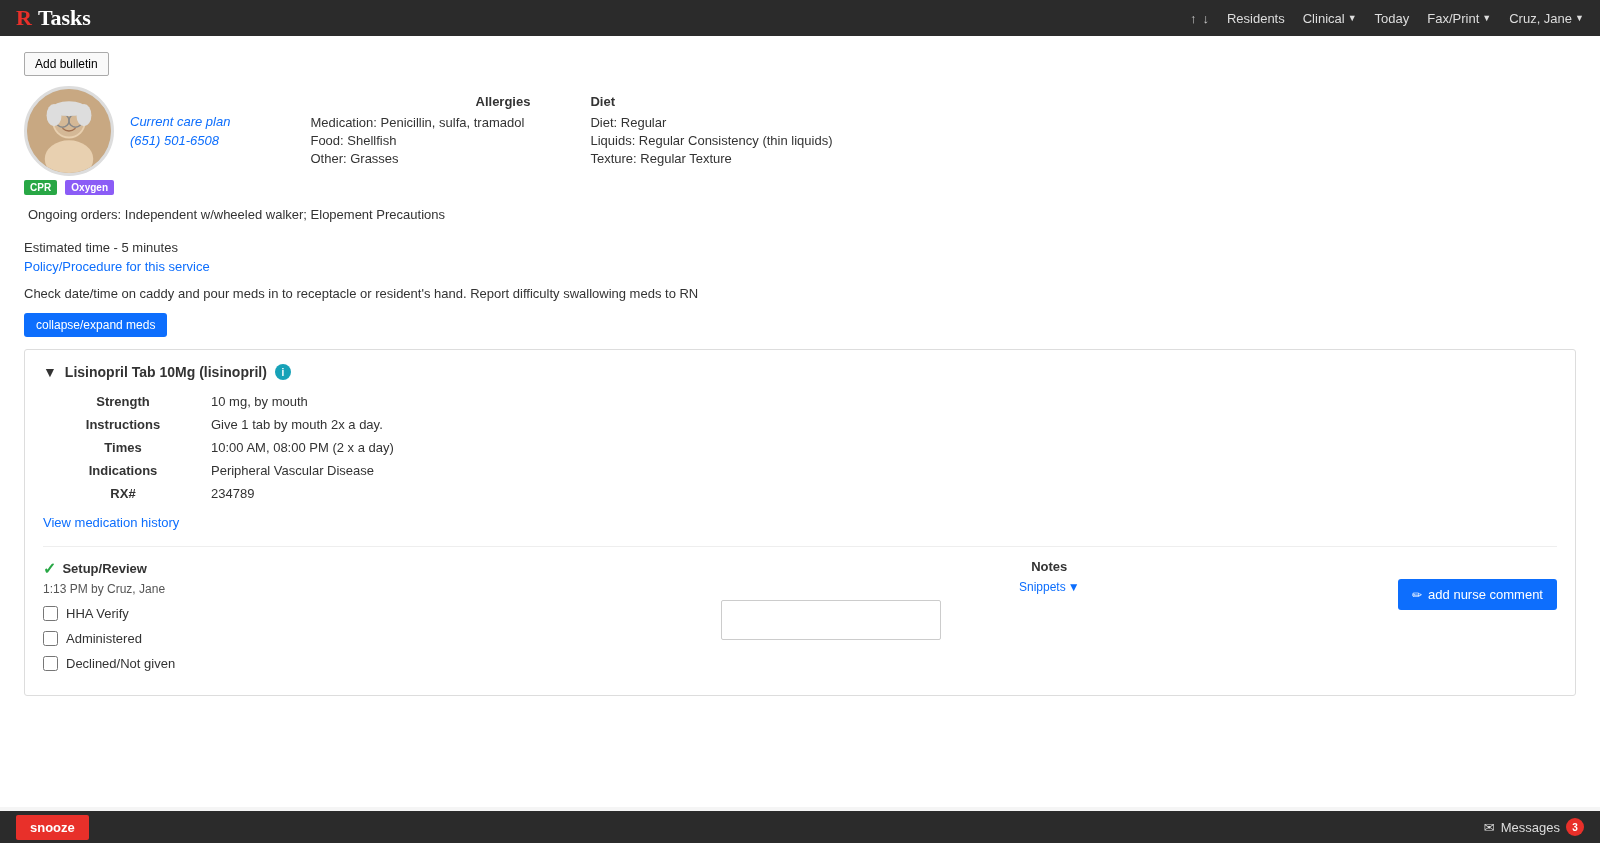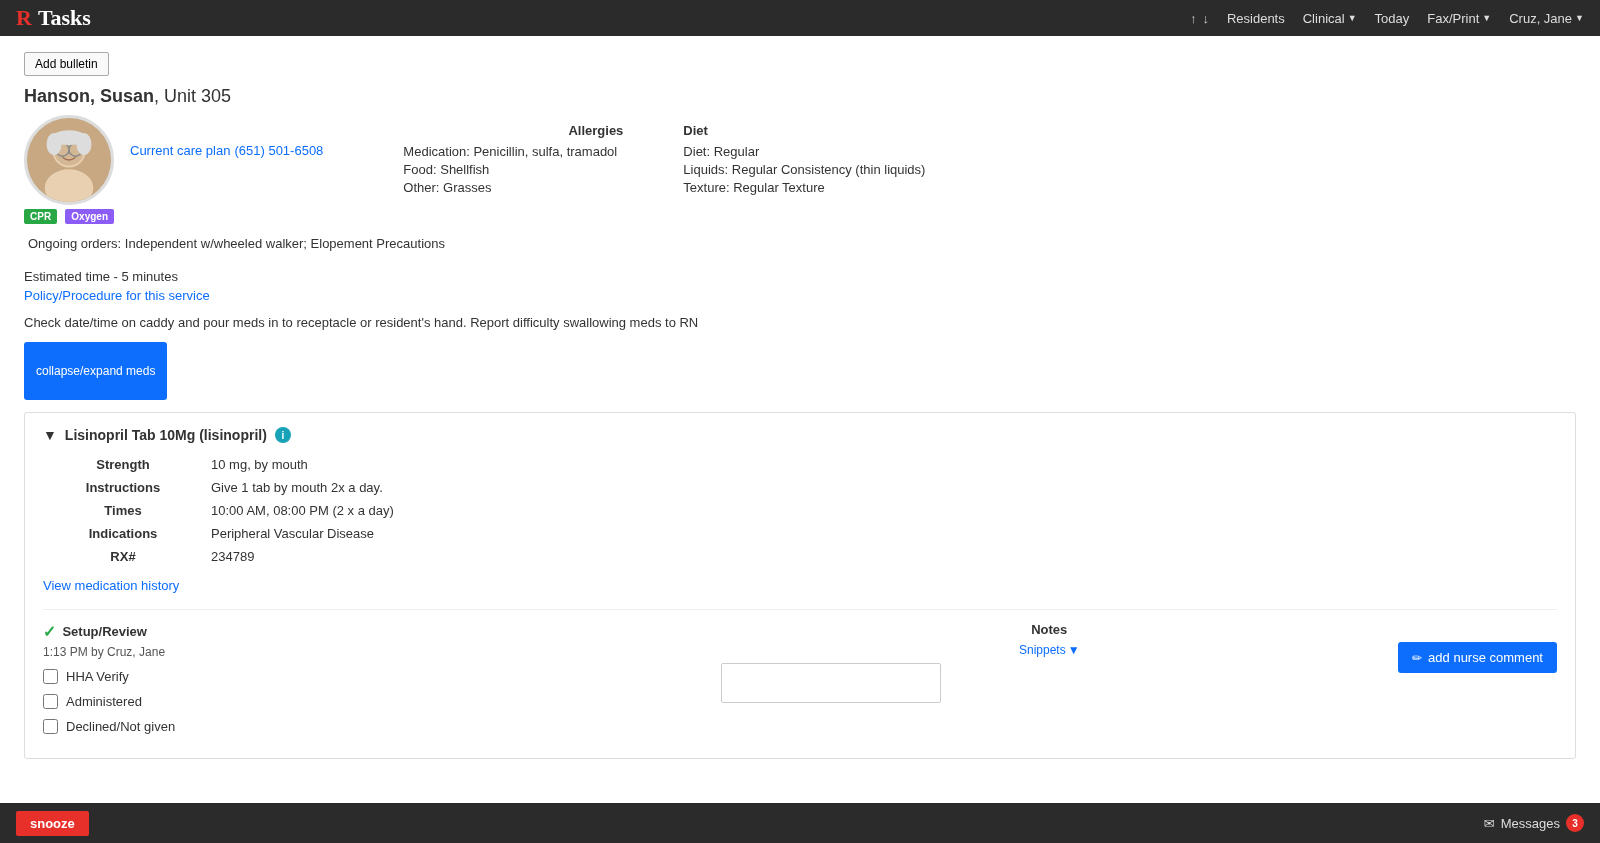--- a/index.html
+++ b/index.html
@@ -47,21 +47,21 @@
     .patient-photo {
       width: 90px; height: 90px; border-radius: 50%; background: #c8b8a2;
       overflow: hidden; display: flex; align-items: center; justify-content: center;
       border: 3px solid #ddd;
     }
     .patient-photo svg { width: 90px; height: 90px; }
     .badges { display: flex; gap: 4px; margin-top: 4px; justify-content: space-between; }
     .badge-cpr { background: #28a745; color: #fff; font-size: 10px; font-weight: bold; padding: 2px 6px; border-radius: 2px; }
     .badge-oxygen { background: #8b5cf6; color: #fff; font-size: 10px; font-weight: bold; padding: 2px 6px; border-radius: 2px; }
 
-    .patient-contact { display: flex; flex-direction: row; gap: 4px; padding-top: 28px; }
+    .patient-contact { display: flex; flex-direction: column; gap: 4px; padding-top: 28px; font-style: italic; }
     .care-plan-link { color: #0d6efd; text-decoration: none; font-size: 13px; }
     .phone-link { color: #0d6efd; text-decoration: none; font-size: 13px; }
 
     .allergy-section { padding-top: 8px; min-width: 220px; }
     .allergy-section h4 { font-weight: bold; font-size: 13px; margin-bottom: 6px; text-align: right; }
     .allergy-section p { font-size: 13px; margin-bottom: 3px; color: #333; }
 
     .diet-section { padding-top: 8px; min-width: 200px; }
     .diet-section h4 { font-weight: bold; font-size: 13px; margin-bottom: 6px; }
     .diet-section p { font-size: 13px; margin-bottom: 3px; color: #333; }
@@ -71,21 +71,21 @@
 
     
     .estimated-time { font-size: 13px; color: #333; margin-bottom: 4px; }
     .policy-link { color: #0d6efd; text-decoration: none; font-size: 13px; }
 
     
     .instructions-text { font-size: 13px; color: #333; margin: 12px 0; }
 
     
     .collapse-btn {
-      background: #0d6efd; color: #fff; border: none; padding: 22px 12px;
+      background: #0d6efd; color: #fff; border: none; padding: 5px 12px;
       font-size: 12px; cursor: pointer; border-radius: 3px; margin-bottom: 12px;
     }
 
     
     .med-card {
       border: 1px solid #ddd; border-radius: 3px; padding: 14px 18px;
       margin-bottom: 12px; background: #fff;
     }
     .med-card-header { display: flex; align-items: center; gap: 8px; margin-bottom: 12px; }
     .med-chevron { color: #333; font-size: 14px; cursor: pointer; }
@@ -132,21 +132,21 @@
     .add-nurse-btn {
       background: #0d6efd; color: #fff; border: none; padding: 8px 14px;
       font-size: 13px; cursor: pointer; border-radius: 3px; display: flex;
       align-items: center; gap: 6px; white-space: nowrap; align-self: flex-start;
       margin-top: 20px;
     }
     .pencil-icon { font-size: 12px; }
 
     
     .bottom-bar {
-      background: #2b2b2b; height: 40px; display: flex; align-items: center;
+      background: #2b2b2b; height: 32px; display: flex; align-items: center;
       justify-content: space-between; padding: 0 16px; position: fixed;
       bottom: 0; left: 0; right: 0;
     }
     .snooze-btn {
       background: #e8302a; color: #fff; border: none; padding: 5px 14px;
       font-size: 13px; cursor: pointer; border-radius: 2px; font-weight: bold;
     }
     .messages-btn { display: flex; align-items: center; gap: 6px; color: #ddd; cursor: pointer; font-size: 13px; }
     .msg-badge {
       background: #e8302a; color: #fff; font-size: 10px; font-weight: bold;
@@ -187,23 +187,20 @@
   </div>
 </nav>
 
 <div class="main-content">
 
   
   <button class="add-bulletin-btn">Add bulletin</button>
 
   
   <div style="margin-bottom:6px;">
-    <div class="patient-name">
-      <strong>Hanson, Susan</strong><span>, Unit 305</span>
-    </div>
     <div class="header-row">
       <div class="patient-left">
 
         <div>
           <div class="patient-photo">
 
             <svg viewBox="0 0 90 90" xmlns="http://www.w3.org/2000/svg">
               <circle cx="45" cy="45" r="45" fill="#c8a882"></circle>
               <circle cx="45" cy="35" r="18" fill="#e8d0b0"></circle>
               <ellipse cx="45" cy="75" rx="26" ry="20" fill="#e8d0b0"></ellipse>

